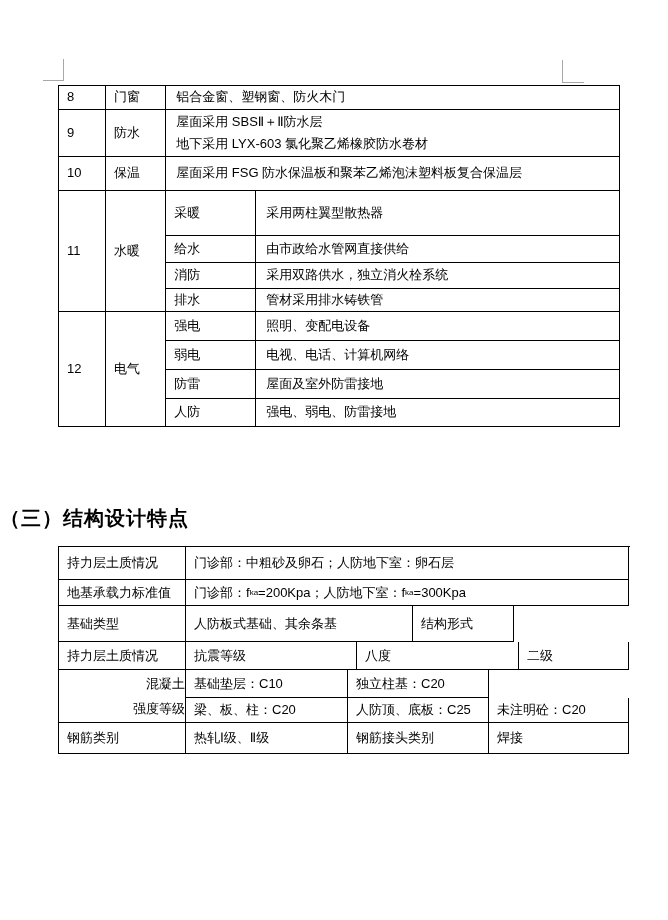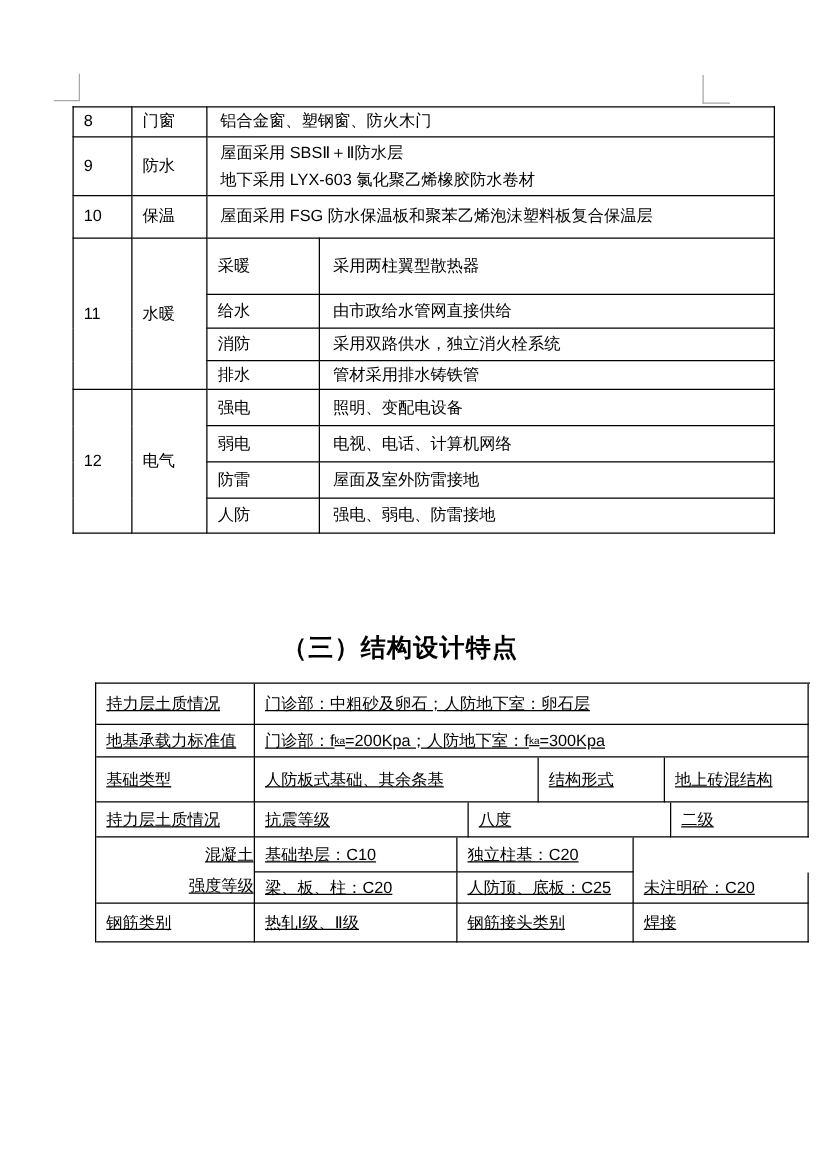--- a/index.html
+++ b/index.html
@@ -28,29 +28,28 @@
     vertical-align:middle;
     padding:1px 4px 1px 8px;
     overflow:hidden; white-space:nowrap;
   }
   table.t1 td.desc { padding-left:10px; }
   table.t1 td .line { line-height:22px; }
 
   
   .heading {
     position:absolute; left:0; top:505px; width:640px;
-    text-align:center; font-size:20px; font-weight:bold; letter-spacing:1px;
+    text-align:left; font-size:20px; font-weight:bold; letter-spacing:1px;
   }
 
   
   .t2 {
-    position:absolute; left:76px; top:546px; width:571px;
+    position:absolute; left:58px; top:546px; width:571px;
     border-top:1px solid #000000; border-left:1px solid #000000;
     font-size:13px;
-    text-decoration:underline;
   }
   .t2row { display:flex; }
   .t2c {
     border-right:1px solid #000000; border-bottom:1px solid #000000;
     box-sizing:border-box;
     display:flex; align-items:center;
     padding-left:8px;
     overflow:hidden; white-space:nowrap;
   }
   .t2c sub { font-size:8px; line-height:0; }
@@ -150,21 +149,20 @@
           <span>=200Kpa；人防地下室：f</span>
           <sub>ka</sub>
           <span>=300Kpa</span>
       </div>
     </div>
 
     <div class="t2row" style="height:36px">
       <div class="t2c" style="width:127px">基础类型</div>
       <div class="t2c" style="width:227px">人防板式基础、其余条基</div>
       <div class="t2c" style="width:101px">结构形式</div>
-      <div class="t2c" style="width:115px">地上砖混结构</div>
     </div>
 
     <div class="t2row" style="height:28px">
       <div class="t2c" style="width:127px">持力层土质情况</div>
       <div class="t2c" style="width:171px">抗震等级</div>
       <div class="t2c" style="width:162px">八度</div>
       <div class="t2c" style="width:110px">二级</div>
     </div>
 
     <div class="t2row" style="height:53px">

